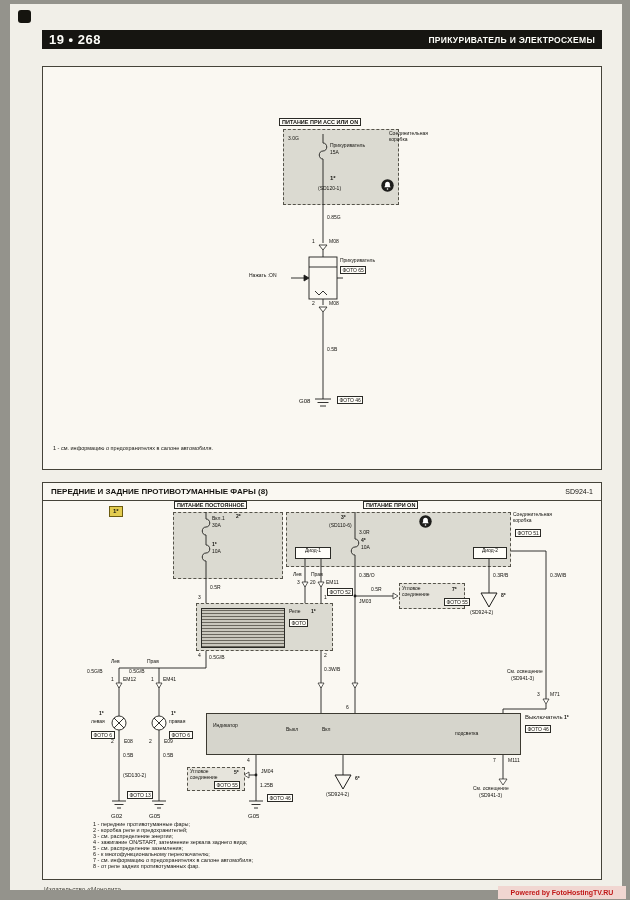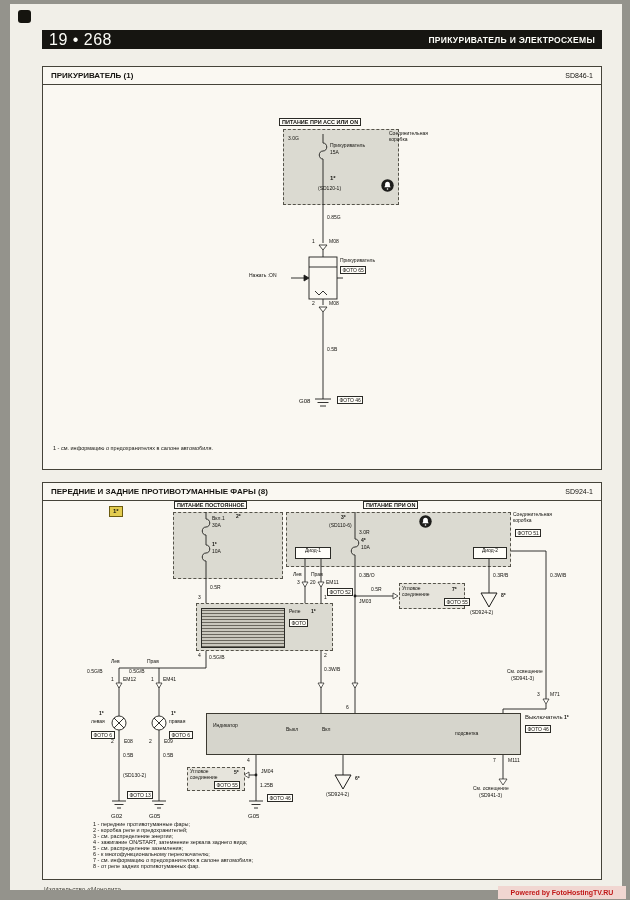--- a/index.html
+++ b/index.html
@@ -2,21 +2,21 @@
 <html><head>
 <meta charset="utf-8">
 <style>
   html,body{margin:0;padding:0;}
   body{width:630px;height:900px;font-family:"Liberation Sans","DejaVu Sans",sans-serif;-webkit-text-size-adjust:none;}
   .scan{position:relative;width:630px;height:900px;background:#94938c;overflow:hidden;}
   .paper{position:absolute;left:10px;top:4px;width:612px;height:886px;background:#f1efe8;overflow:hidden;}
   .notch{position:absolute;left:8px;top:6px;width:13px;height:13px;background:#15140f;border-radius:3px;}
   .header-bar{position:absolute;left:32px;top:26px;width:560px;height:19px;background:#161511;color:#fdfdf8;
     display:flex;justify-content:space-between;align-items:center;padding:0 7px;box-sizing:border-box;}
-  .hb-num{font-size:16px;font-weight:normal;letter-spacing:.5px;}
+  .hb-num{font-size:13px;font-weight:bold;letter-spacing:.5px;}
   .hb-title{font-size:8.5px;font-weight:bold;letter-spacing:.3px;}
   .panel{position:absolute;left:32px;width:560px;background:#faf8f2;border:1px solid #454339;box-sizing:border-box;}
   .panel-head{position:absolute;left:0;top:0;right:0;height:17px;border-bottom:1px solid #454339;
     display:flex;justify-content:space-between;align-items:center;padding:0 8px;}
   .p-title{font-size:8px;font-weight:bold;color:#14130f;}
   .p-code{font-size:7px;color:#14130f;}
   .wires{position:absolute;left:0;top:0;pointer-events:none;}
   .l{position:absolute;font-size:5px;line-height:1.15;color:#14130f;white-space:nowrap;}
   .w{white-space:normal;}
   .m{font-size:6px;}
@@ -38,24 +38,20 @@
 <div class="scan">
   <div class="paper">
     <div class="notch"></div>
 
     <div class="header-bar">
       <span class="hb-num">19 • 268</span>
       <span class="hb-title">ПРИКУРИВАТЕЛЬ И ЭЛЕКТРОСХЕМЫ</span>
     </div>
 
     <section class="panel" style="top:62px;height:404px;">
-      <div class="panel-head">
-        <span class="p-title">ПРИКУРИВАТЕЛЬ (1)</span>
-        <span class="p-code">SD846-1</span>
-      </div>
 
       <div class="gbox" style="left:240px;top:62px;width:116px;height:76px;"></div>
       <span class="tagbox" style="left:236px;top:51px;">ПИТАНИЕ ПРИ ACC ИЛИ ON</span>
       <span class="l w" style="left:346px;top:64px;width:54px;">Соединительная коробка</span>
 
       <svg class="wires" width="560" height="404" viewBox="0 0 560 404">
         <g fill="none" stroke="#1d1d1b" stroke-width="0.9">
           <path d="M280,67 V76 c5,0 5,8 0,8 c-5,0 -5,8 0,8 V176"></path>
           <path d="M280,183 V190"></path>
           <rect x="266" y="190" width="28" height="42"></rect>

